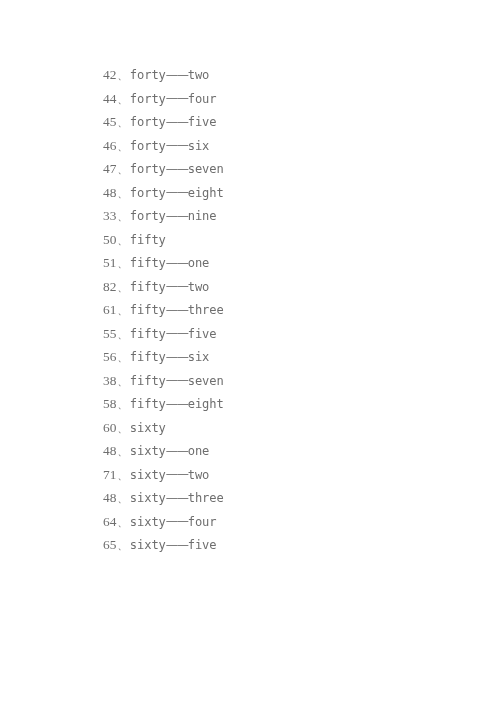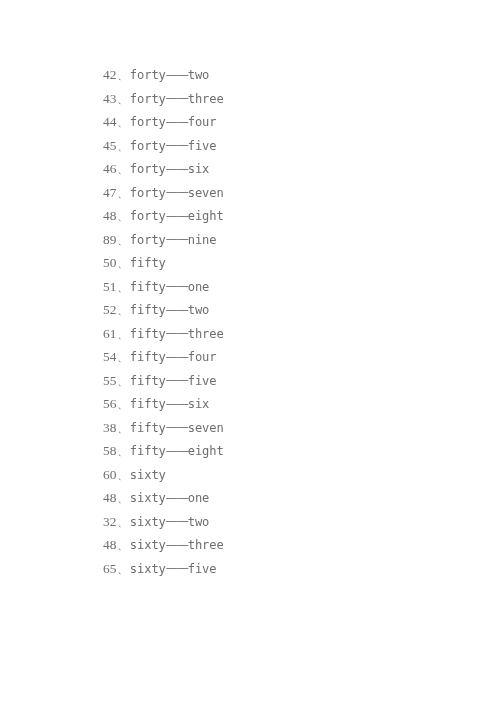--- a/index.html
+++ b/index.html
@@ -69,35 +69,34 @@
     position: relative;
     top: -0.5px;
   }
 </style>
 </head>
 <body>
 
 <div class="page">
   <div class="doc-body" id="list-root">
       <div class="line"><span class="num">42</span><span class="dun">、</span><span class="word">forty</span><span class="dash">——</span><span class="word">two</span></div>
-      <div class="line"><span class="num">43</span><span class="dun">、</span><span class="word">forty</span><span class="dash">——</span><span class="word">three</span></div>
       <div class="line"><span class="num">44</span><span class="dun">、</span><span class="word">forty</span><span class="dash">——</span><span class="word">four</span></div>
       <div class="line"><span class="num">45</span><span class="dun">、</span><span class="word">forty</span><span class="dash">——</span><span class="word">five</span></div>
       <div class="line"><span class="num">46</span><span class="dun">、</span><span class="word">forty</span><span class="dash">——</span><span class="word">six</span></div>
       <div class="line"><span class="num">47</span><span class="dun">、</span><span class="word">forty</span><span class="dash">——</span><span class="word">seven</span></div>
       <div class="line"><span class="num">48</span><span class="dun">、</span><span class="word">forty</span><span class="dash">——</span><span class="word">eight</span></div>
-      <div class="line"><span class="num">89</span><span class="dun">、</span><span class="word">forty</span><span class="dash">——</span><span class="word">nine</span></div>
+      <div class="line"><span class="num">33</span><span class="dun">、</span><span class="word">forty</span><span class="dash">——</span><span class="word">nine</span></div>
       <div class="line"><span class="num">50</span><span class="dun">、</span><span class="word">fifty</span></div>
       <div class="line"><span class="num">51</span><span class="dun">、</span><span class="word">fifty</span><span class="dash">——</span><span class="word">one</span></div>
-      <div class="line"><span class="num">52</span><span class="dun">、</span><span class="word">fifty</span><span class="dash">——</span><span class="word">two</span></div>
+      <div class="line"><span class="num">82</span><span class="dun">、</span><span class="word">fifty</span><span class="dash">——</span><span class="word">two</span></div>
       <div class="line"><span class="num">61</span><span class="dun">、</span><span class="word">fifty</span><span class="dash">——</span><span class="word">three</span></div>
-      <div class="line"><span class="num">54</span><span class="dun">、</span><span class="word">fifty</span><span class="dash">——</span><span class="word">four</span></div>
       <div class="line"><span class="num">55</span><span class="dun">、</span><span class="word">fifty</span><span class="dash">——</span><span class="word">five</span></div>
       <div class="line"><span class="num">56</span><span class="dun">、</span><span class="word">fifty</span><span class="dash">——</span><span class="word">six</span></div>
       <div class="line"><span class="num">38</span><span class="dun">、</span><span class="word">fifty</span><span class="dash">——</span><span class="word">seven</span></div>
       <div class="line"><span class="num">58</span><span class="dun">、</span><span class="word">fifty</span><span class="dash">——</span><span class="word">eight</span></div>
       <div class="line"><span class="num">60</span><span class="dun">、</span><span class="word">sixty</span></div>
       <div class="line"><span class="num">48</span><span class="dun">、</span><span class="word">sixty</span><span class="dash">——</span><span class="word">one</span></div>
-      <div class="line"><span class="num">32</span><span class="dun">、</span><span class="word">sixty</span><span class="dash">——</span><span class="word">two</span></div>
+      <div class="line"><span class="num">71</span><span class="dun">、</span><span class="word">sixty</span><span class="dash">——</span><span class="word">two</span></div>
       <div class="line"><span class="num">48</span><span class="dun">、</span><span class="word">sixty</span><span class="dash">——</span><span class="word">three</span></div>
+      <div class="line"><span class="num">64</span><span class="dun">、</span><span class="word">sixty</span><span class="dash">——</span><span class="word">four</span></div>
       <div class="line"><span class="num">65</span><span class="dun">、</span><span class="word">sixty</span><span class="dash">——</span><span class="word">five</span></div>
     </div>
 </div>
 
 </body></html>

